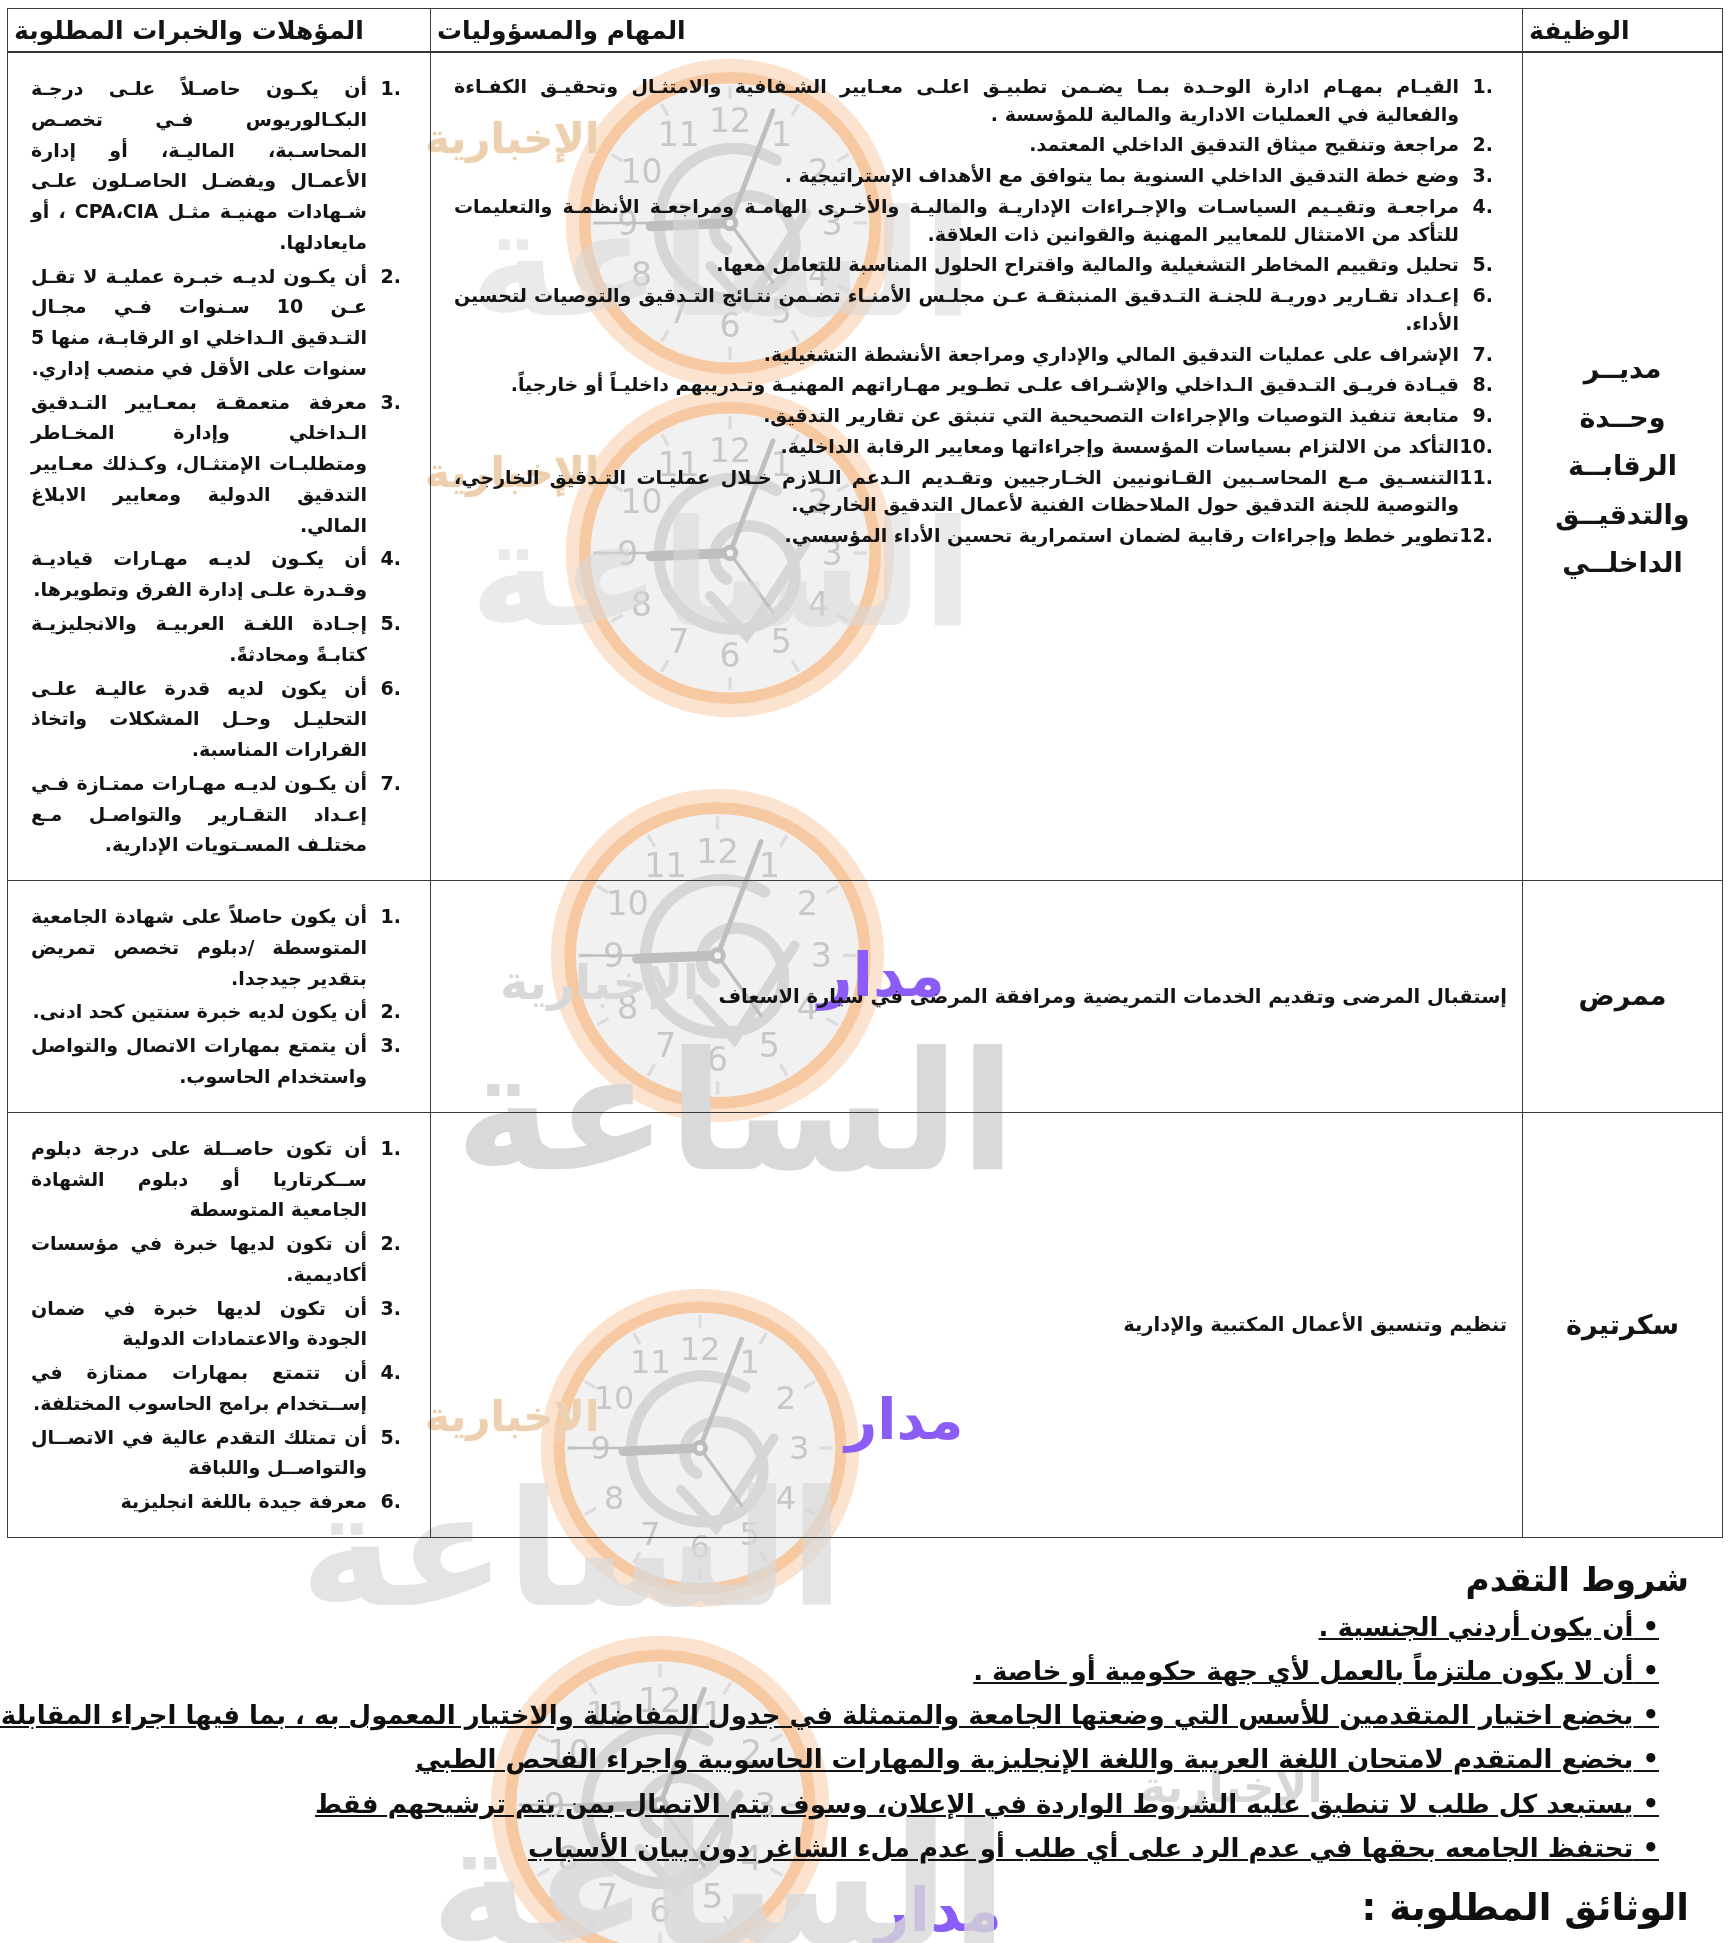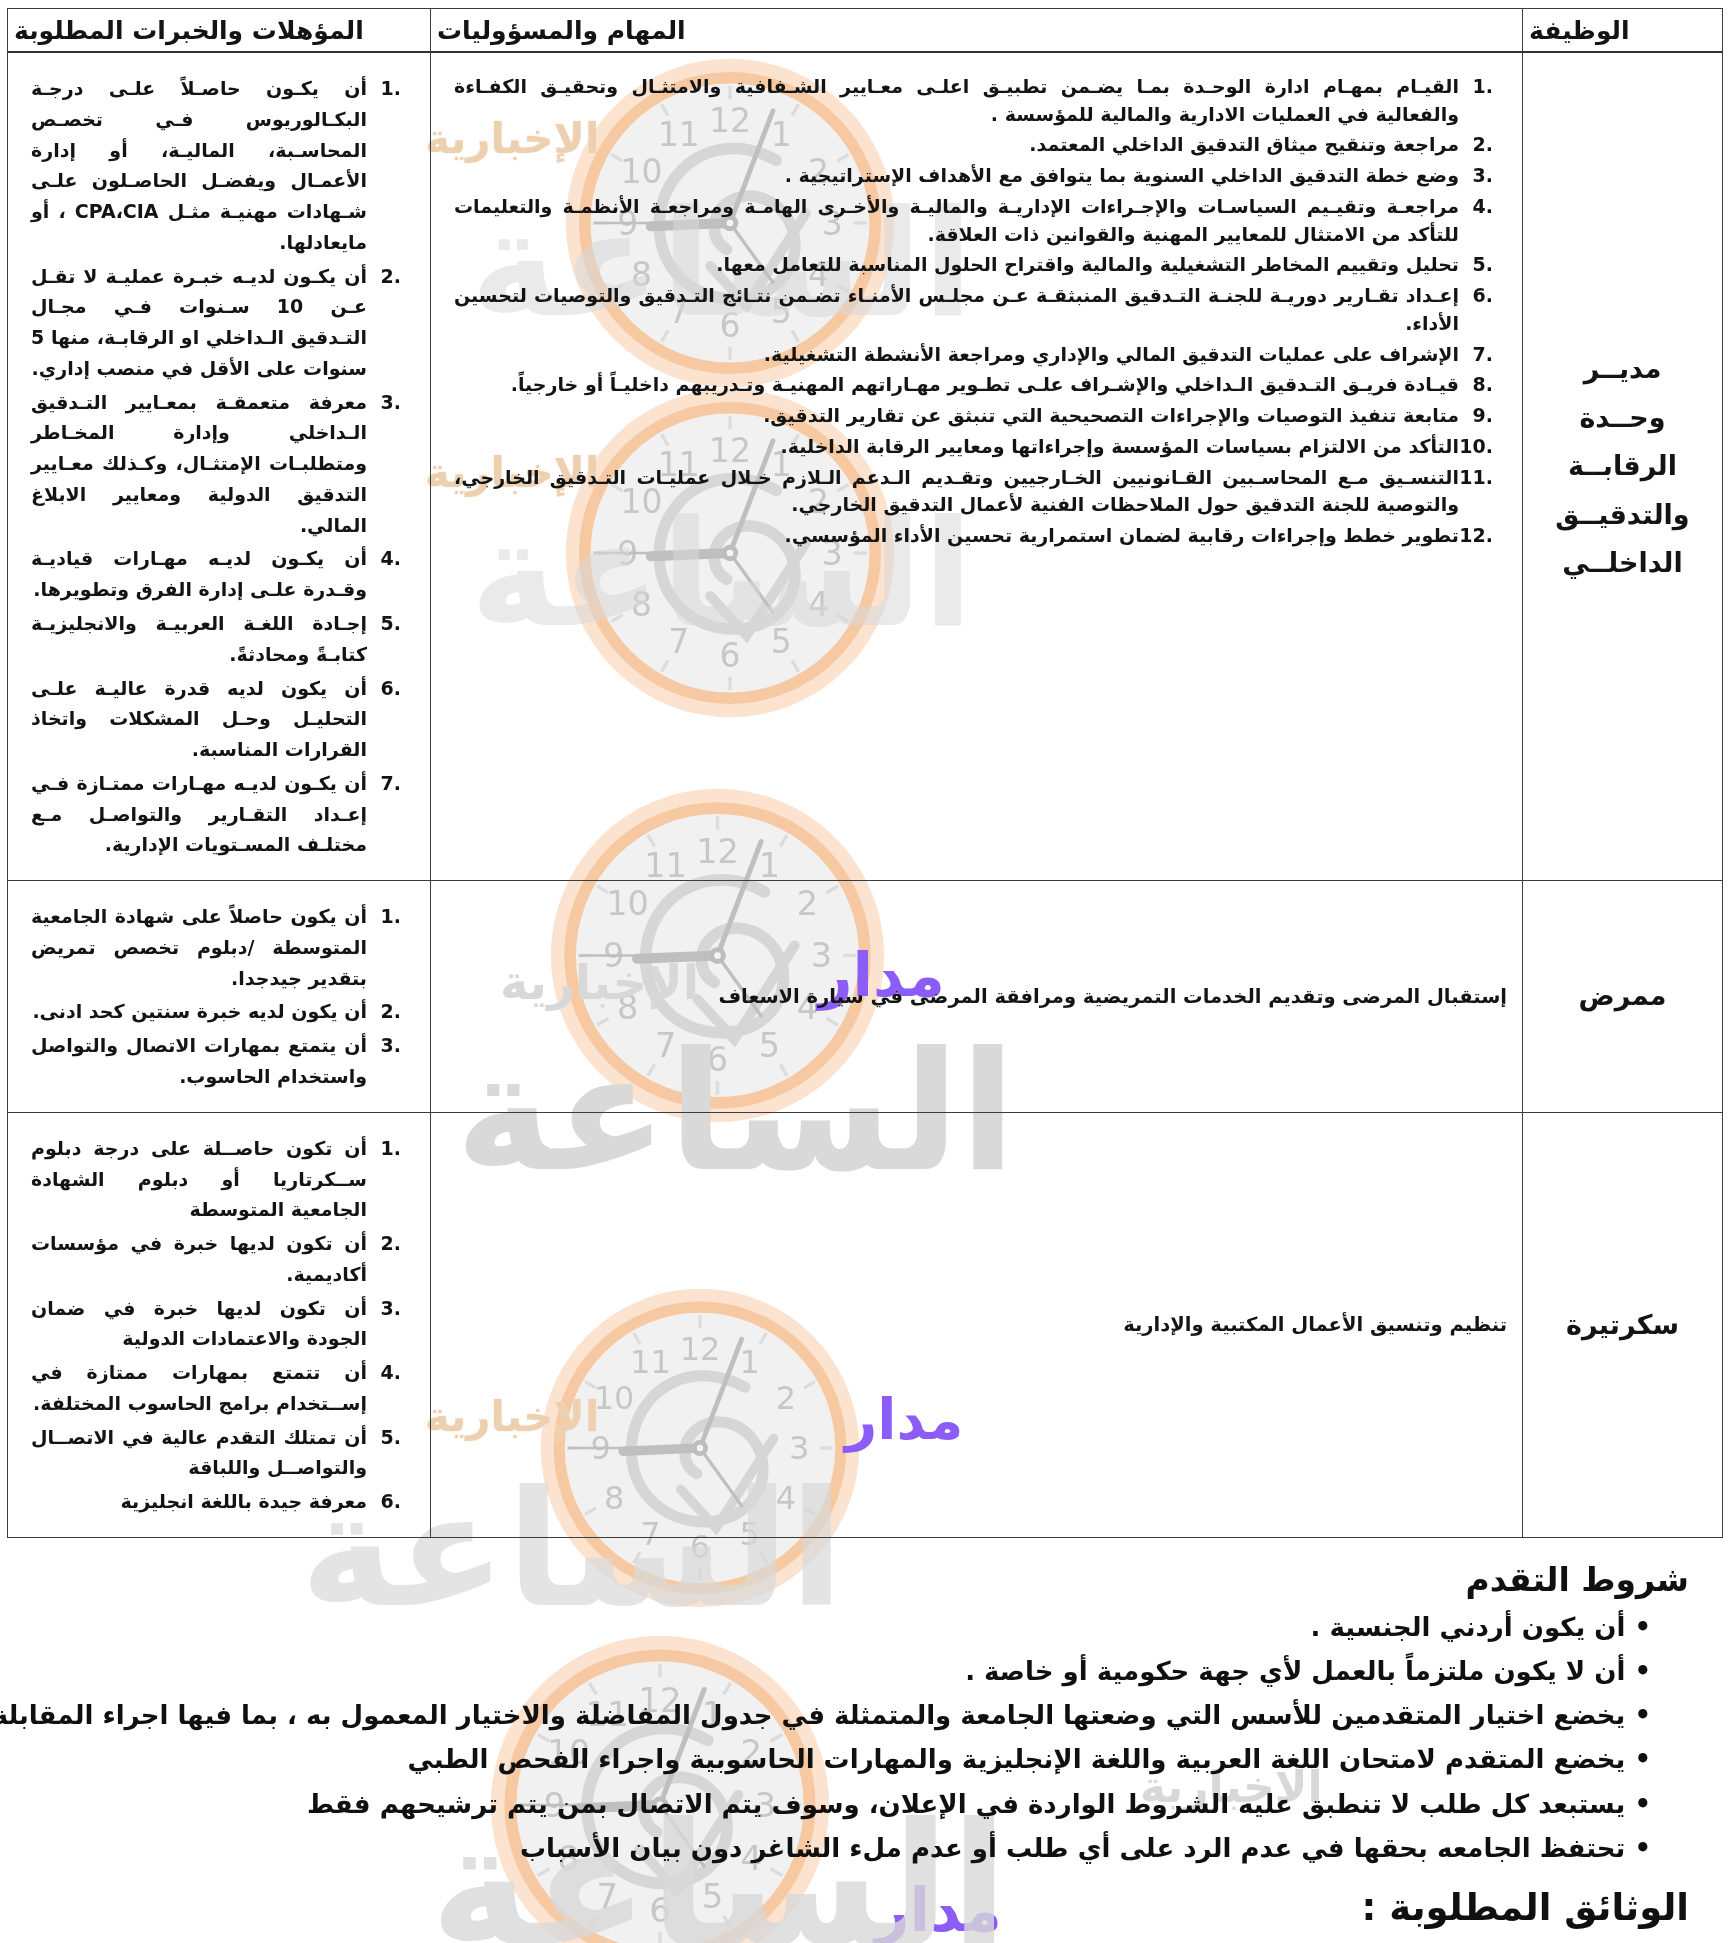--- a/index.html
+++ b/index.html
@@ -72,21 +72,21 @@
   
   .below{padding:14px 42px 0 20px;}
   .below h2{
     margin:0 0 6px 0;
     font-weight:900;color:#101010;
     text-align:right;
   }
   .cond-title{font-size:33px;}
   .docs-title{font-size:37px;margin-top:22px !important;}
   ul.bullets{
-    list-style:none;margin:12px;padding:0 26px 0 0;
+    list-style:none;margin:4px;padding:0 26px 0 0;text-decoration:underline;
   }
   ul.bullets li{
     font-size:26px;font-weight:bold;color:#101010;
     line-height:1.2;margin:13px 0;
     white-space:nowrap;text-align:right;
   }
   ul.bullets li::before{content:"• ";}
   ul.docs-list{padding-right:40px;}
   ul.docs-list li{margin:20px 0;}
 </style>

